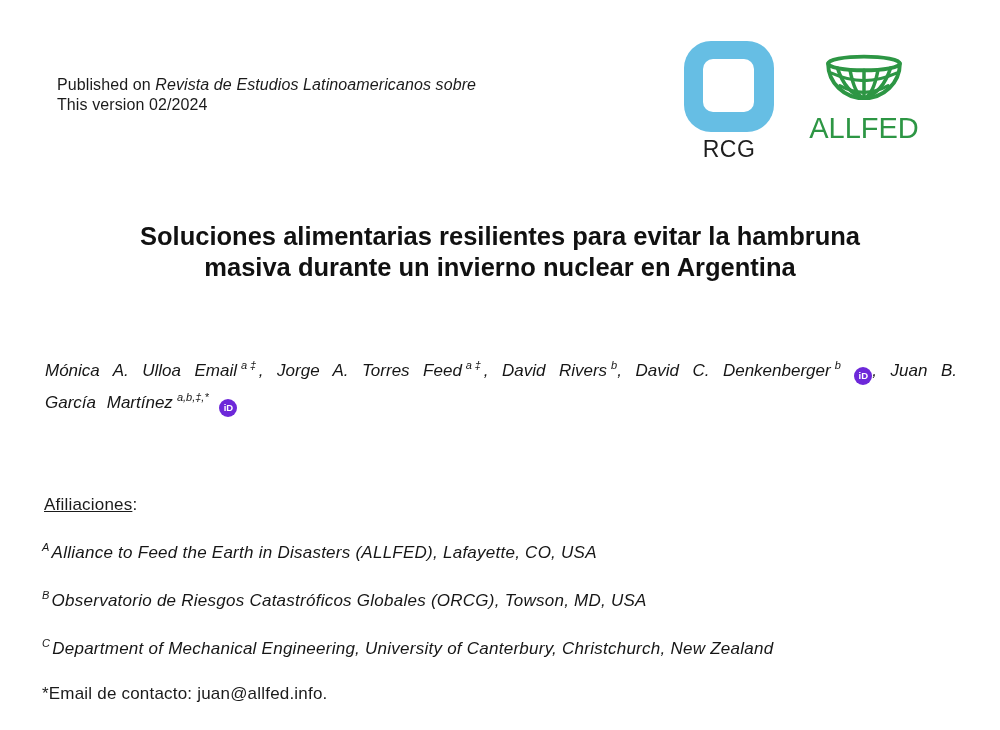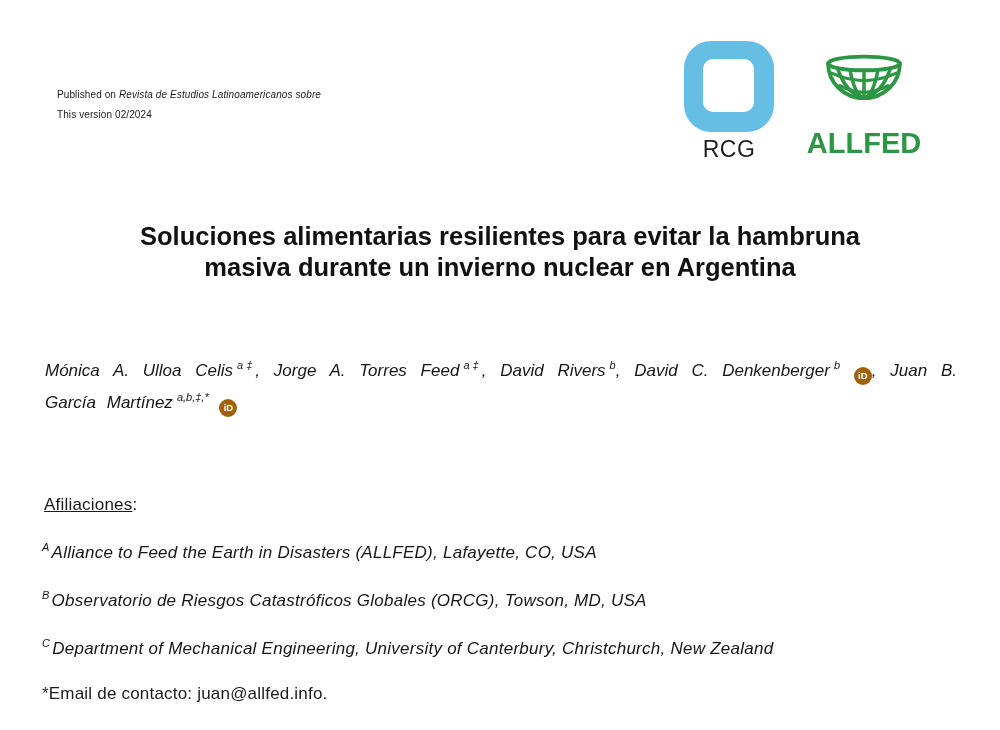--- a/index.html
+++ b/index.html
@@ -8,43 +8,43 @@
     width: 1000px; height: 730px;
     font-family: "Liberation Sans", sans-serif;
     color: #1b1b1b;
     position: relative;
     overflow: hidden;
   }
   .page { position: relative; width: 1000px; height: 730px; background: #fff; }
 
   
   .header-text {
-    position: absolute; left: 57px; top: 85px;
-    font-size: 10px; line-height: 19.5px; letter-spacing: 0.1px;
+    position: absolute; left: 57px; top: 75px;
+    font-size: 16px; line-height: 19.5px; letter-spacing: 0.1px;
   }
   .it { font-style: italic; }
 
   
   .rcg { position: absolute; left: 684px; top: 41px; width: 90px; text-align: center; }
   .rcg-square {
     width: 90px; height: 91px; background: #66BEE4; border-radius: 27px; position: relative;
   }
   .rcg-inner {
     position: absolute; left: 19px; top: 18px; width: 51px; height: 53px;
     background: #ffffff; border-radius: 10px;
   }
   .rcg-label {
     margin-top: 4px; font-size: 23px; font-weight: 400; color: #1d1d1d; letter-spacing: 0.5px;
   }
 
   
   .allfed { position: absolute; left: 798px; top: 54px; width: 132px; text-align: center; }
   .allfed svg { display: block; margin: 0 auto; }
   .allfed-label {
-    margin-top: 19px; font-size: 29px; font-weight: 700; color: #2D9644; letter-spacing: 0px;
+    margin-top: 4px; font-size: 29px; font-weight: 400; color: #2D9644; letter-spacing: 0px;
   }
 
   
   .title {
     position: absolute; top: 221px; left: 0; width: 1000px;
     text-align: center; font-size: 25.5px; font-weight: bold; line-height: 31px;
     color: #111;
   }
   .tline { display: block; }
 
@@ -52,21 +52,21 @@
   .authors {
     position: absolute; top: 355px; left: 45px; width: 912px;
     font-size: 17px; font-style: italic; line-height: 31.5px;
     text-align: justify; word-spacing: 6px; color: #161616;
   }
   .authors sup {
     font-size: 11px; font-style: italic; vertical-align: super; line-height: 0; margin-left: 4px;
   }
   .orcid {
     display: inline-block; width: 18px; height: 18px; border-radius: 50%;
-    background: #a16207; color: #ffffff; font-style: normal;
+    background: #6d28d9; color: #ffffff; font-style: normal;
     font-size: 9.5px; font-weight: bold; text-align: center; line-height: 18px;
     vertical-align: -3px; letter-spacing: 0; word-spacing: 0;
   }
 
   
   .affil-heading { position: absolute; left: 44px; top: 495px; font-size: 17px; letter-spacing: 0.2px; }
   .u { text-decoration: underline; }
   .affil {
     position: absolute; left: 42px; width: 920px;
     font-size: 17px; font-style: italic; letter-spacing: 0.25px; color: #161616;
@@ -113,21 +113,21 @@
     </svg>
     <div class="allfed-label">ALLFED</div>
   </div>
 
   <h1 class="title">
     <span class="tline">Soluciones alimentarias resilientes para evitar la hambruna</span>
     <span class="tline">masiva durante un invierno nuclear en Argentina</span>
   </h1>
 
   <p class="authors">
-    <span><span>Mónica A. Ulloa Celis</span><sup>a‡</sup><span>, </span></span>
+    <span><span>Mónica A. Ulloa Email</span><sup>a‡</sup><span>, </span></span>
     <span><span>Jorge A. Torres Feed</span><sup>a‡</sup><span>, </span></span>
     <span><span>David Rivers</span><sup>b</sup><span>, </span></span>
     <span><span>David C. Denkenberger</span><sup>b</sup> <span class="orcid">iD</span><span>, </span></span>
     <span><span>Juan B. García Martínez</span><sup>a,b,‡,*</sup> <span class="orcid">iD</span></span>
   </p>
 
   <p class="affil-heading"><span class="u">Afiliaciones</span><span>:</span></p>
 
   <p class="affil affil-b"><sup>B</sup><span>Observatorio de Riesgos Catastróficos Globales (ORCG), Towson, MD, USA</span></p>
   <p class="affil affil-a"><sup>A</sup><span>Alliance to Feed the Earth in Disasters (ALLFED), Lafayette, CO, USA</span></p>

